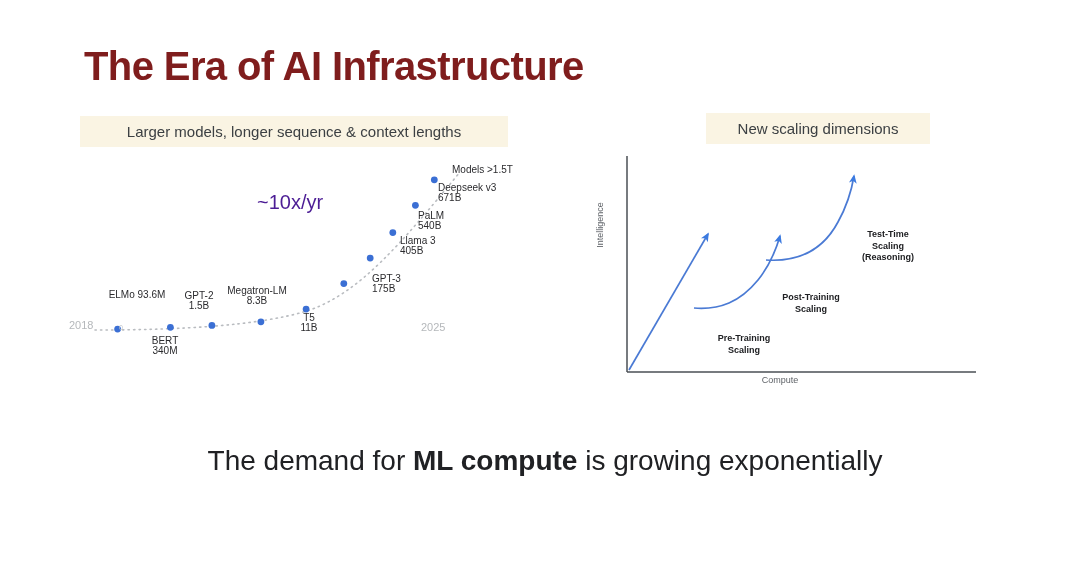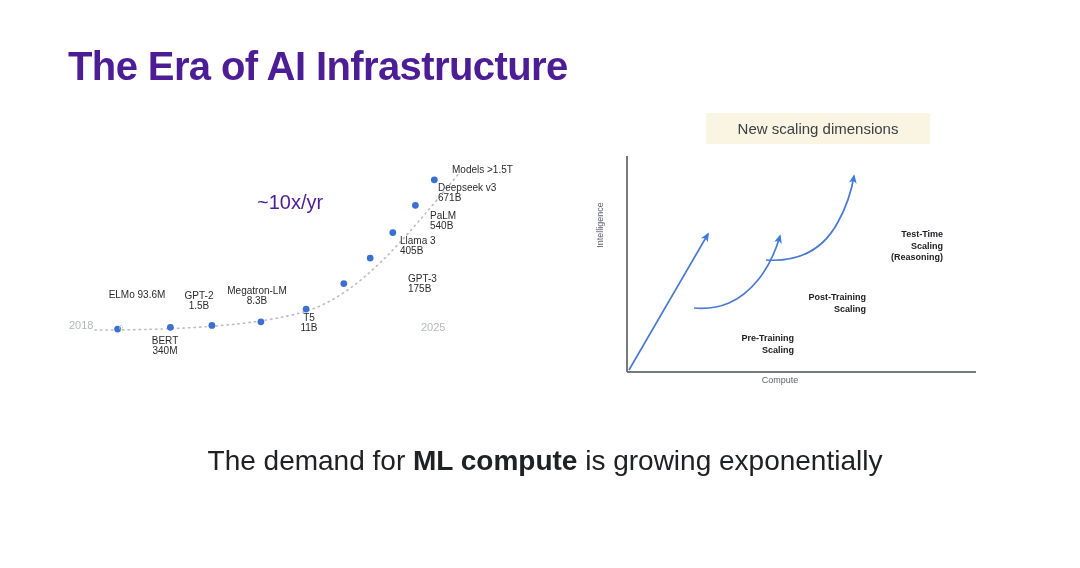--- a/index.html
+++ b/index.html
@@ -8,24 +8,24 @@
     background:#ffffff;
     font-family:"Liberation Sans", sans-serif;
     color:#202124;
     overflow:hidden;
     position:relative;
   }
   .slide{position:absolute;inset:0;}
 
   
   .title{
-    position:absolute;left:68px;top:44px;
+    position:absolute;left:84px;top:44px;
     font-size:40px;font-weight:bold;
     letter-spacing:-0.6px;
-    color:#4c1d95;
+    color:#7f1d1d;
     white-space:nowrap;
   }
 
   
   .banner{
     position:absolute;
     background:#faf4e3;
     color:#3c4043;
     font-size:15px;
     display:flex;align-items:center;justify-content:center;
@@ -81,21 +81,21 @@
     transform-origin:center center;
     width:80px;text-align:center;
   }
   #x-axis-title{left:160px;top:235px;width:80px;text-align:center;}
   .scale-label{
     position:absolute;
     font-size:9px;
     font-weight:bold;
     line-height:11.5px;
     color:#202124;
-    text-align:right;
+    text-align:center;
     white-space:nowrap;
   }
 
   
   .caption{
     position:absolute;
     left:10px;right:0;top:445px;
     text-align:center;
     font-size:28px;
     color:#202124;
@@ -103,20 +103,21 @@
   }
   .caption b{font-weight:bold;}
 </style>
 </head>
 <body>
 
 <div class="slide">
 
   <div class="title">The Era of AI Infrastructure</div>
 
+  <div class="banner" id="banner-left">Larger models, longer sequence &amp; context lengths</div>
 
   <div class="banner" id="banner-right">New scaling dimensions</div>
 
   <div id="chart-left">
     <svg width="500" height="215" viewBox="0 0 500 215">
       <path id="growth-curve" d="M 35 180 C 120 180, 200 176, 250 160 C 300 142, 340 95, 400 22" fill="none" stroke="#b9bcc0" stroke-width="1.6" stroke-dasharray="1.3 4.2" stroke-linecap="round"></path>
       <g id="data-dots">
           <circle cx="57.6" cy="179.1" r="3.4" fill="#3b6fd4"></circle>
           <circle cx="110.4" cy="177.3" r="3.4" fill="#3b6fd4"></circle>
           <circle cx="151.9" cy="175.4" r="3.4" fill="#3b6fd4"></circle>
@@ -142,29 +143,29 @@
       <span>1.5B</span>
     </div>
     <div class="pt-label" style="left:158px;top:136px;width:78px;">
       <span>Megatron-LM</span><br>
       <span>8.3B</span>
     </div>
     <div class="pt-label" style="left:228px;top:163px;width:42px;">
       <span>T5</span><br>
       <span>11B</span>
     </div>
-    <div class="pt-label left-al" style="left:312px;top:124px;width:56px;margin-left:36px;">
+    <div class="pt-label left-al" style="left:312px;top:124px;width:56px;">
       <span>GPT-3</span><br>
       <span>175B</span>
     </div>
     <div class="pt-label left-al" style="left:340px;top:86px;width:60px;">
       <span>Llama 3</span><br>
       <span>405B</span>
     </div>
-    <div class="pt-label left-al" style="left:358px;top:61px;width:52px;margin-left:12px;">
+    <div class="pt-label left-al" style="left:358px;top:61px;width:52px;">
       <span>PaLM</span><br>
       <span>540B</span>
     </div>
     <div class="pt-label left-al" style="left:378px;top:33px;width:80px;">
       <span>Deepseek v3</span><br>
       <span>671B</span>
     </div>
     <div class="pt-label left-al" style="left:392px;top:15px;width:90px;">
       <span>Models &gt;1.5T</span>
     </div>

